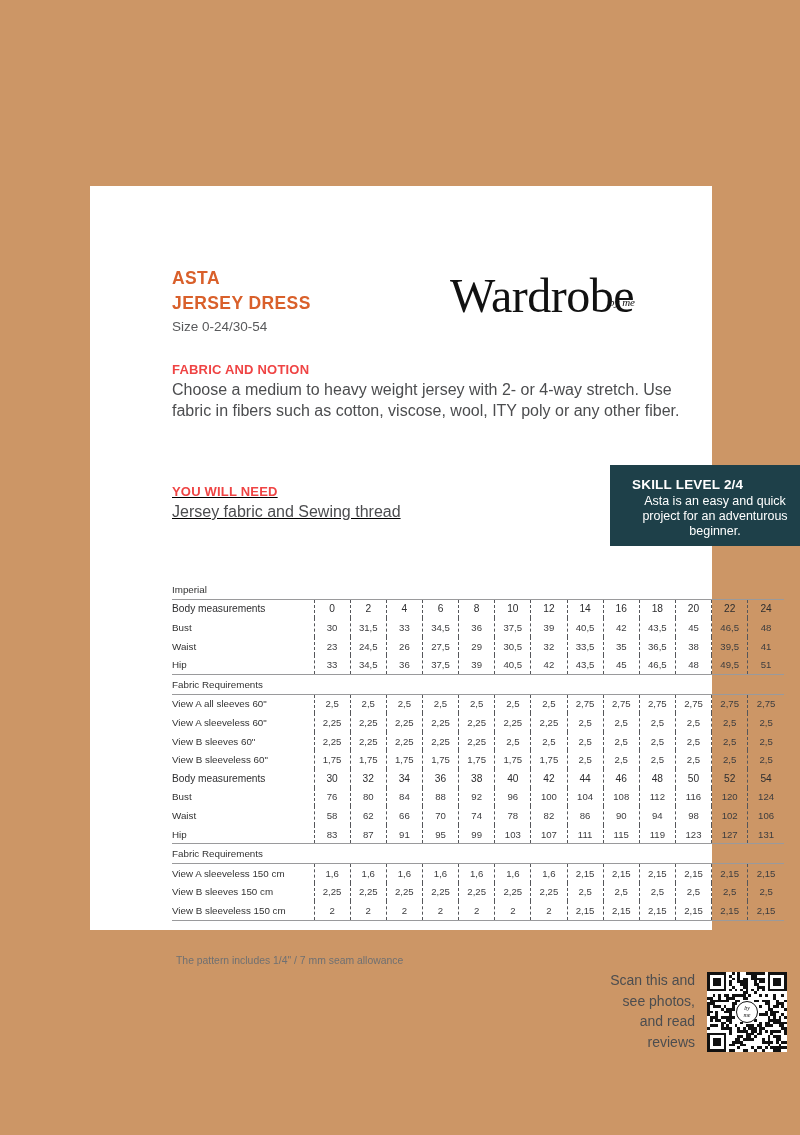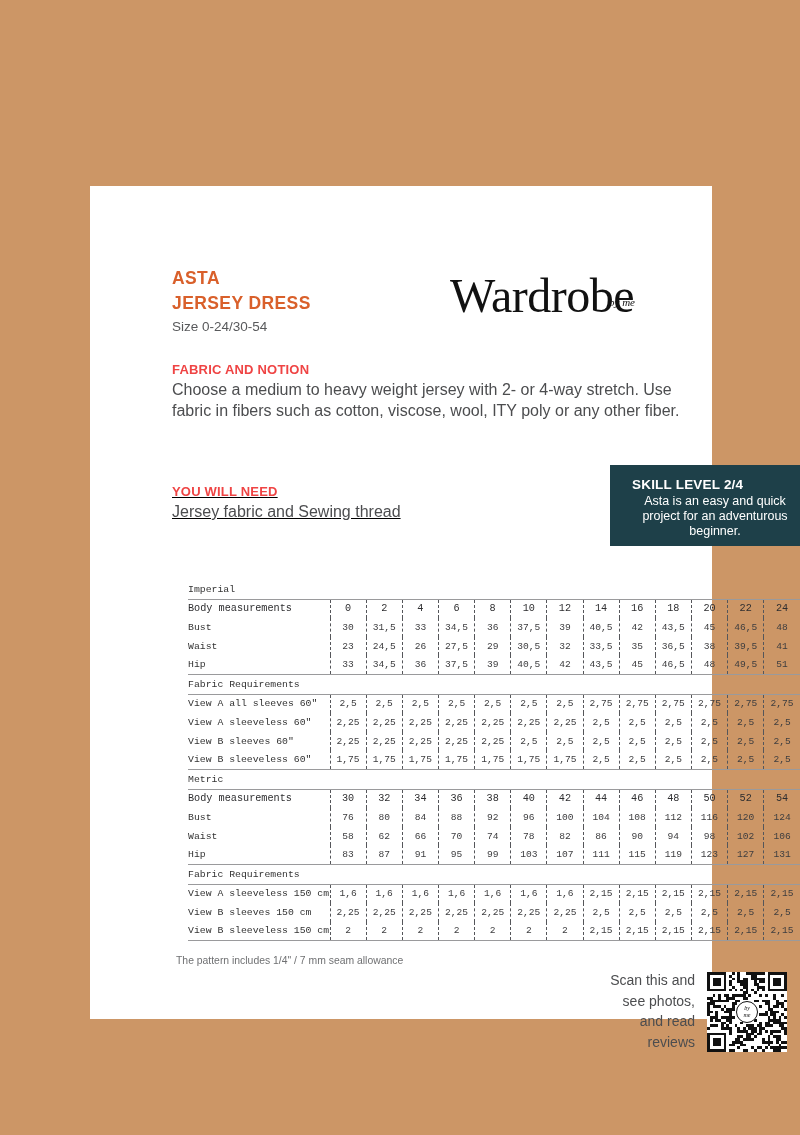--- a/index.html
+++ b/index.html
@@ -8,21 +8,21 @@
   body {
     width: 800px; height: 1135px;
     background: #cc9666;
     font-family: "Liberation Sans", sans-serif;
     overflow: hidden;
     position: relative;
   }
   #page {
     position: absolute;
     left: 90px; top: 186px;
-    width: 622px; height: 833px;
+    width: 622px; height: 744px;
     background: #ffffff;
   }
   .inner {
     position: absolute;
     left: 82px; top: 0; right: 0; bottom: 0;
   }
 
   
   #header { position: absolute; left: 0; top: 80px; width: 540px; height: 72px; }
   .title-block { position: absolute; left: 0; top: 0; }
@@ -89,21 +89,21 @@
     box-sizing: border-box;
     padding: 11px 0 0 22px;
   }
   #skill .s-title {
     font-size: 13.5px; font-weight: bold; letter-spacing: 0.2px;
     line-height: 18px; white-space: nowrap;
   }
   #skill .s-body { font-size: 12.5px; line-height: 15px; width: 166px; text-align: center; }
 
   
-  #table-wrap { position: absolute; left: 16px; top: 394px; width: 612px; font-family: Liberation Mono, monospace; }
+  #table-wrap { position: absolute; left: 0; top: 394px; width: 612px; }
   table.spec {
     border-collapse: collapse;
     width: 612px;
     table-layout: fixed;
     font-size: 9.6px;
     color: #3d3d3f;
   }
   table.spec td { padding: 0; height: 18.6px; vertical-align: middle; }
   td.lbl {
     text-align: left;
@@ -338,36 +338,20 @@
               <td class="val">1,75</td>
               <td class="val">1,75</td>
               <td class="val">1,75</td>
               <td class="val">1,75</td>
               <td class="val">2,5</td>
               <td class="val">2,5</td>
               <td class="val">2,5</td>
               <td class="val">2,5</td>
               <td class="val">2,5</td>
               <td class="val">2,5</td>
-            </tr>
-            <tr class="band">
-              <td class="lbl">Metric</td>
-              <td class="val"></td>
-              <td class="val"></td>
-              <td class="val"></td>
-              <td class="val"></td>
-              <td class="val"></td>
-              <td class="val"></td>
-              <td class="val"></td>
-              <td class="val"></td>
-              <td class="val"></td>
-              <td class="val"></td>
-              <td class="val"></td>
-              <td class="val"></td>
-              <td class="val"></td>
             </tr>
             <tr class="hdrow">
               <td class="lbl">Body measurements</td>
               <td class="val">30</td>
               <td class="val">32</td>
               <td class="val">34</td>
               <td class="val">36</td>
               <td class="val">38</td>
               <td class="val">40</td>
               <td class="val">42</td>

